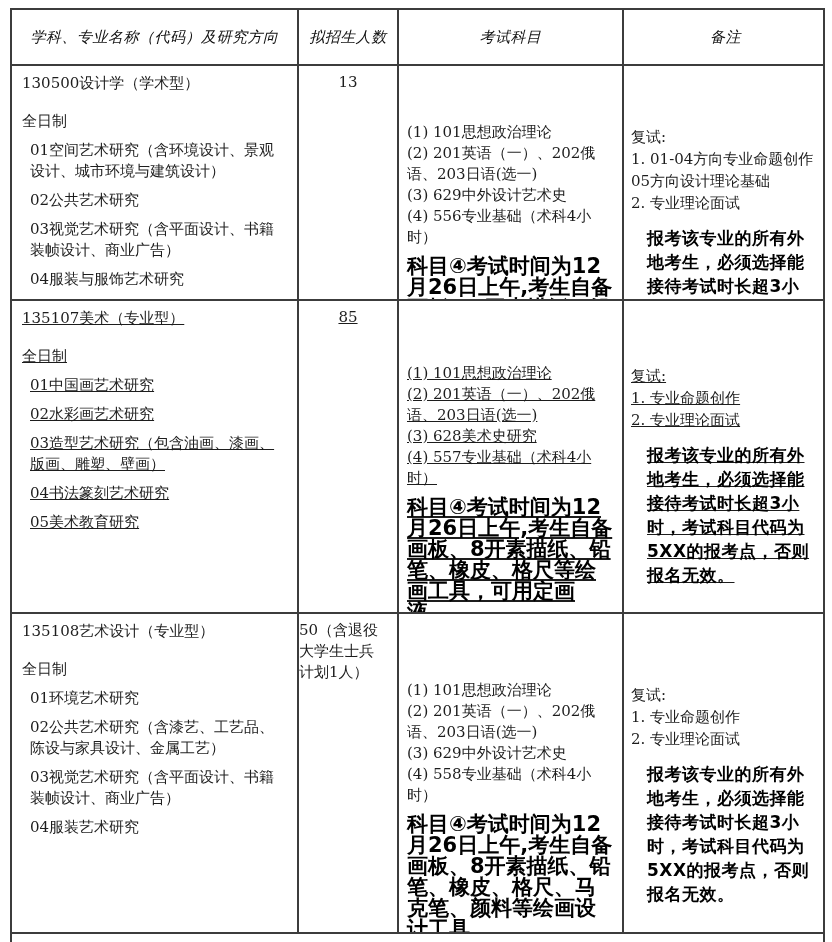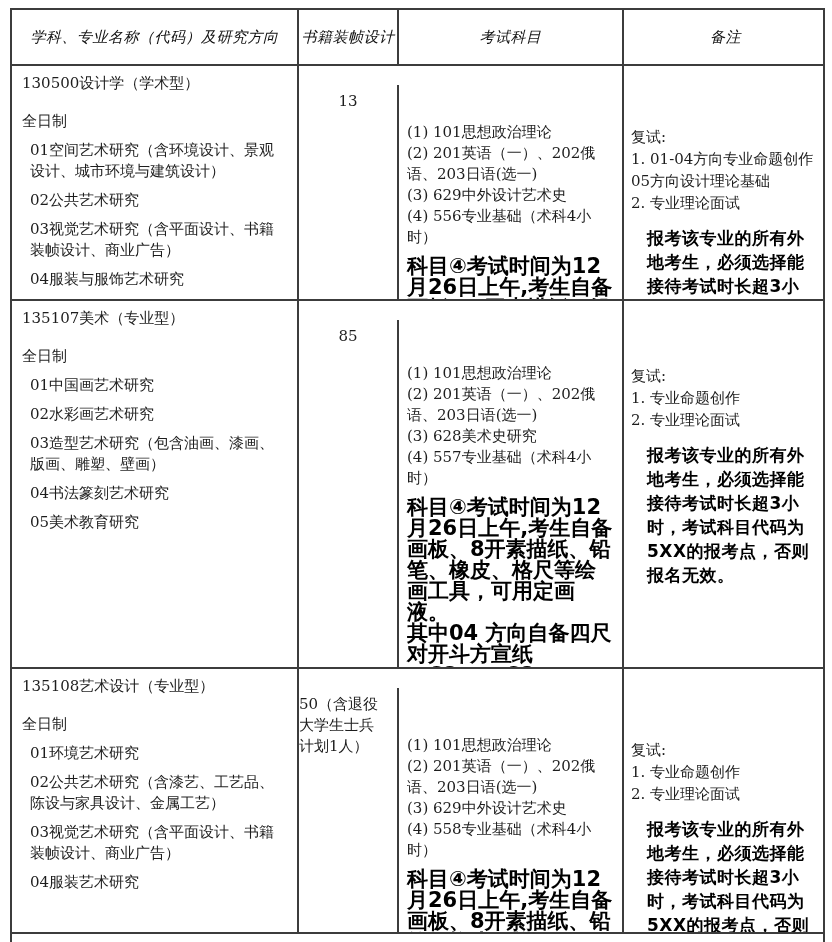--- a/index.html
+++ b/index.html
@@ -22,29 +22,29 @@
   .cell { border-right: 2px solid #3c3c3c; overflow: hidden; }
   .cell:last-child { border-right: none; }
 
   .head-row { height: 54px; font-style: italic; }
   .head-row .cell {
     display: flex; align-items: center; justify-content: center;
     font-size: 15px; letter-spacing: 0.5px; color: #111;
   }
 
   .r1 { height: 235px; }
-  .r2 { height: 368px; }
+  .r2 { height: 313px; text-decoration: underline; }
   .r3 { height: 342px; }
 
   .c-major { padding: 7px 9px 0 10px; font-size: 15px; line-height: 21px; }
   .program { margin-bottom: 17px; }
   .schedule { margin-bottom: 7px; }
   .direction { margin: 8px; }
 
-  .c-enroll { padding: 6px 4px 0 4px; font-size: 15px; line-height: 21px; margin-top: 19px; }
+  .c-enroll { padding: 6px 4px 0 4px; font-size: 15px; line-height: 21px; }
   .enroll-center { text-align: center; }
   .enroll-left { text-align: left; padding-left: 0; padding-right: 10px; }
 
   .c-exam { padding: 0 6px 0 8px; font-size: 15px; line-height: 21px; }
   .r1 .c-exam { padding-top: 56px; }
   .r2 .c-exam { padding-top: 62px; }
   .r3 .c-exam { padding-top: 66px; }
 
   .c-remark { padding: 0 6px 0 7px; font-size: 15px; line-height: 22px; }
   .r1 .c-remark { padding-top: 60px; }
@@ -72,21 +72,21 @@
     background: #fff;
   }
 </style>
 </head>
 <body>
 
 <div class="doc-table">
 
   <div class="t-row head-row">
     <div class="cell">学科、专业名称（代码）及研究方向</div>
-    <div class="cell">书籍装帧设计</div>
+    <div class="cell">拟招生人数</div>
     <div class="cell">考试科目</div>
     <div class="cell">备注</div>
   </div>
 
   <div class="t-row r1">
     <div class="cell c-major">
       <p class="program">130500设计学（学术型）</p>
       <p class="schedule">全日制</p>
       <p class="direction">01空间艺术研究（含环境设计、景观设计、城市环境与建筑设计）</p>
       <p class="direction">02公共艺术研究</p>

